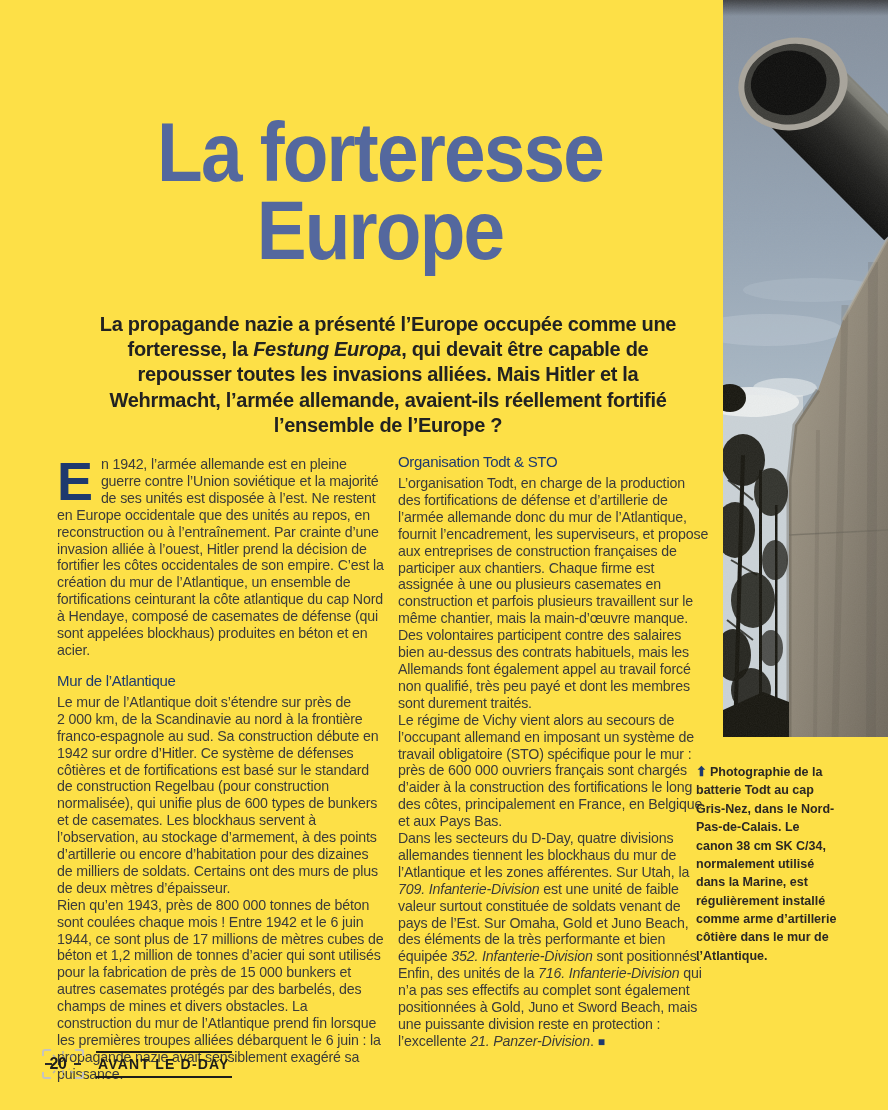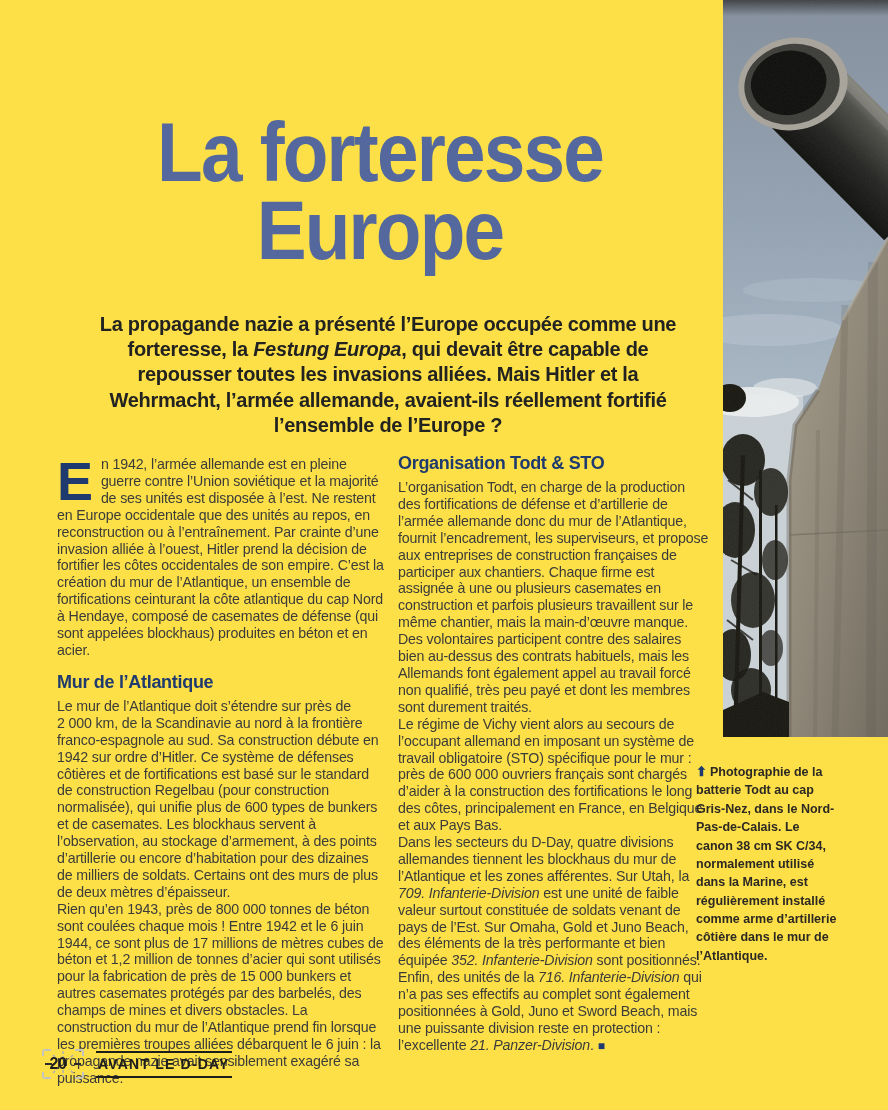--- a/index.html
+++ b/index.html
@@ -20,21 +20,21 @@
          font-size:20px;font-weight:700;line-height:1.26;letter-spacing:-0.3px;
          color:var(--intro_text,#222221);}
   .it{font-style:italic;}
 
   
   .col{position:absolute;}
   .col-left{left:57px;top:456px;width:328px;}
   .col-right{left:398px;top:453px;width:312px;}
   .body-p{margin:0;font-size:14.2px;line-height:16.9px;letter-spacing:-0.15px;
           color:var(--body_text,#3b3b3a);text-align:left;}
-  .section-heading{margin:13px 0 5px 0;font-size:18px;font-weight:700;letter-spacing:-0.3px;
+  .section-heading{margin:13px 0 5px 0;font-size:15px;font-weight:400;letter-spacing:-0.3px;
           color:var(--heading_navy,#1e3a6e);}
   .section-heading.first{margin-top:0;}
   .dropcap{float:left;font-size:54px;line-height:0.82;font-weight:700;padding-top:3px;
           margin:0 8px 0 0;color:var(--heading_navy,#1e3a6e);}
   .end-mark{color:var(--heading_navy,#1e3a6e);font-size:12px;}
 
   
   .caption{position:absolute;left:696px;top:762px;width:142px;font-size:12.5px;font-weight:700;
           line-height:1.47;color:var(--caption_text,#2c2823);}
   .caption-arrow{color:var(--heading_navy,#1e3a6e);margin-right:3px;font-size:13px;}

